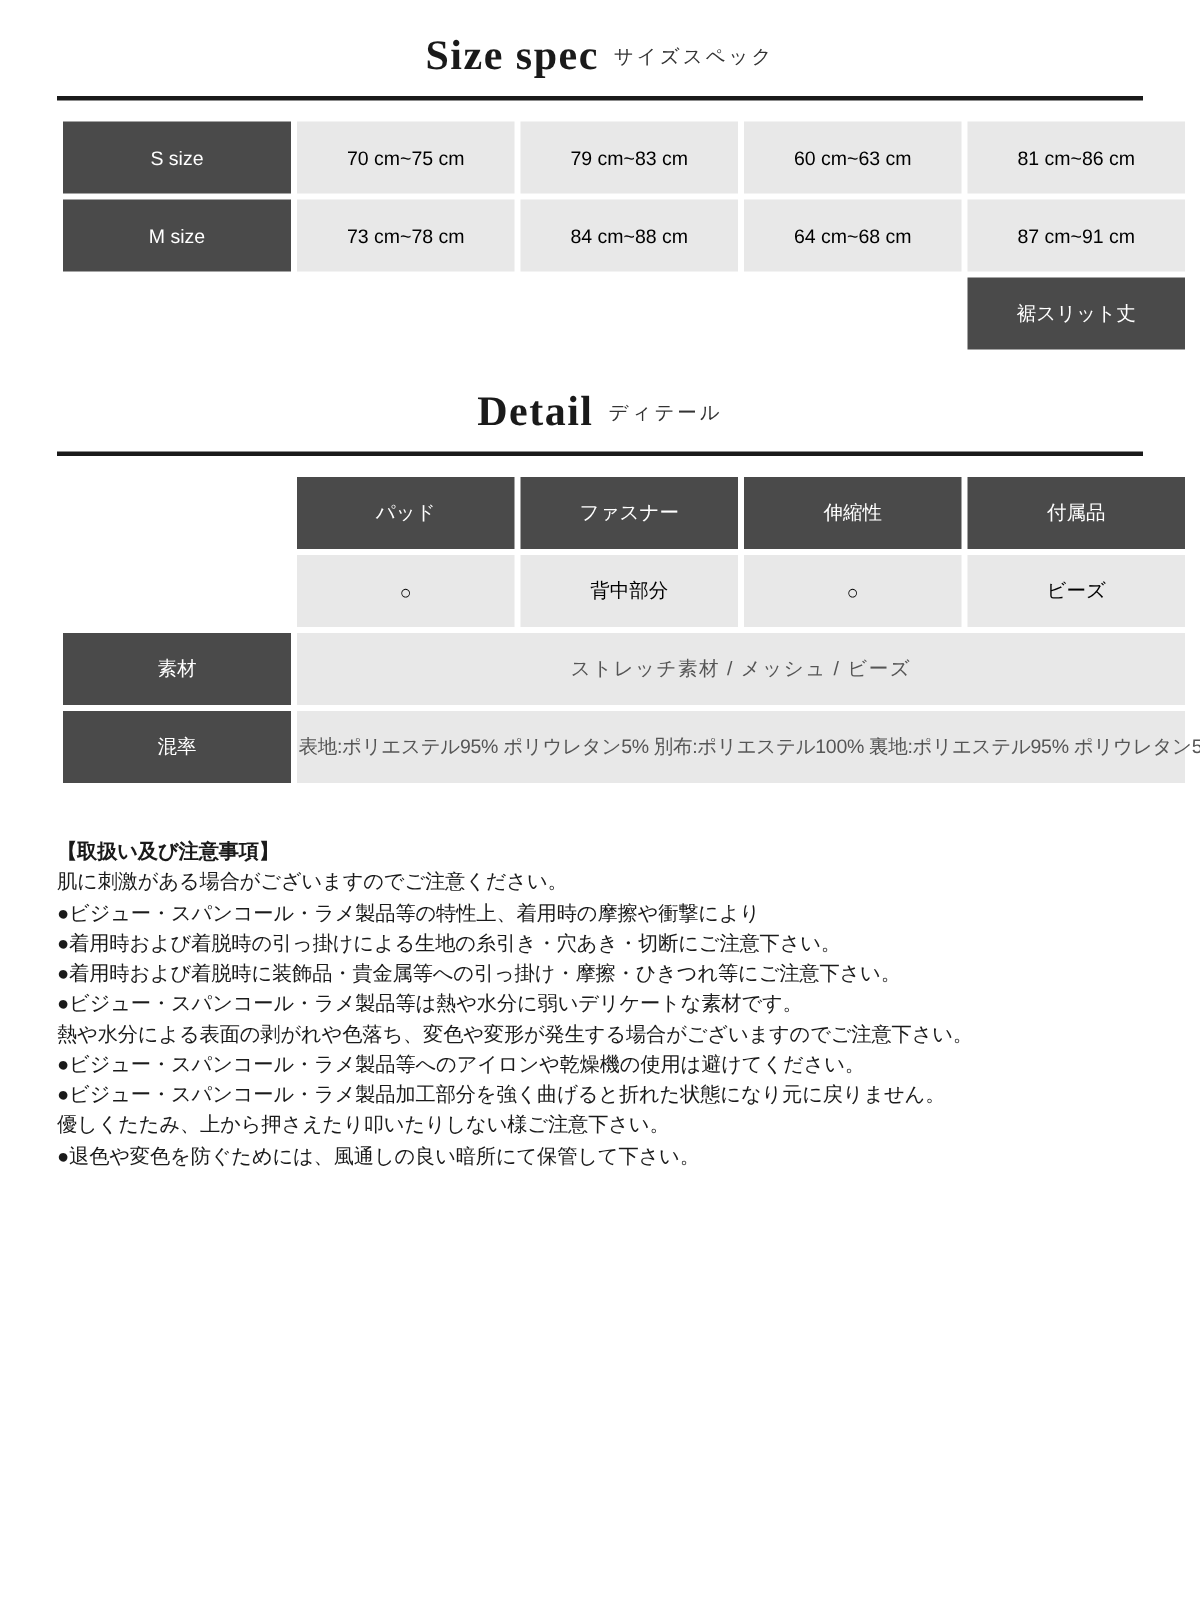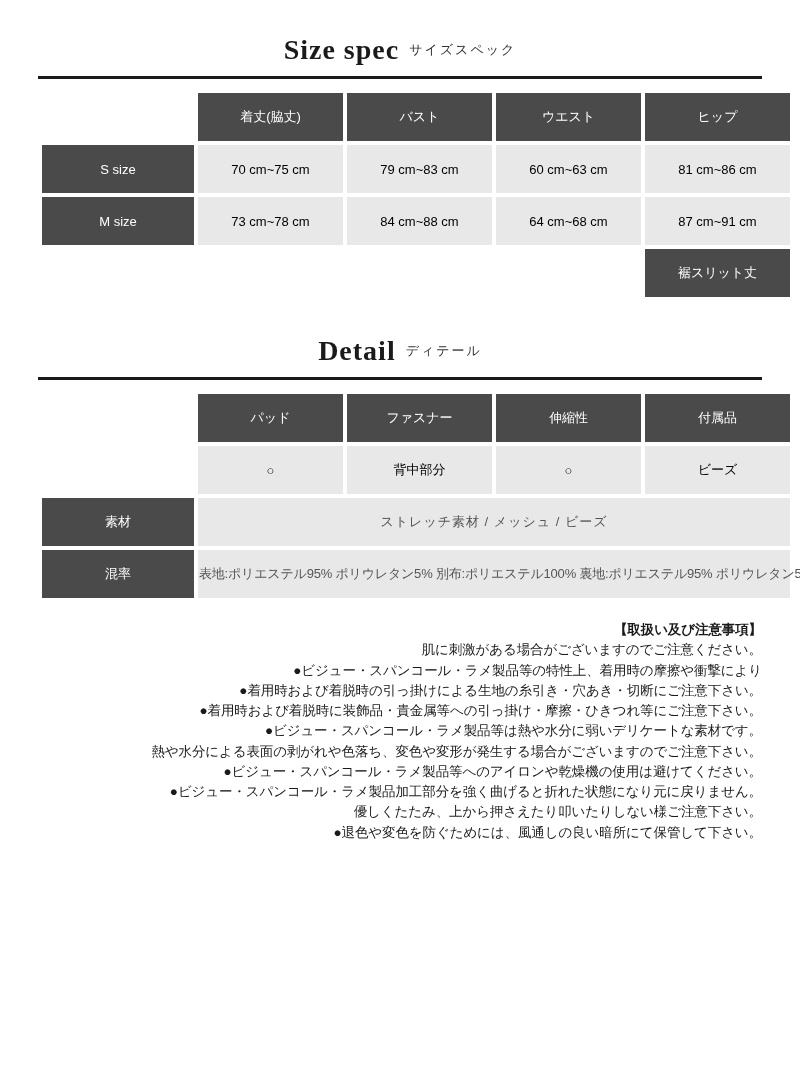--- a/index.html
+++ b/index.html
@@ -20,21 +20,21 @@
     height: 1067px;
     background: #ffffff;
     box-sizing: border-box;
     padding: 0 38px;
     position: relative;
   }
 
   
   .section-head {
     text-align: center;
-    padding-top: 34px;
+    padding-top: 22px;
     padding-bottom: 10px;
   }
   .section-head .en {
     font-family: "Liberation Serif", serif;
     font-size: 28px;
     font-weight: bold;
     letter-spacing: 1px;
     color: #1a1a1a;
     vertical-align: middle;
   }
@@ -89,26 +89,25 @@
   }
   .material-cell {
     font-size: 13.5px;
     color: #555555;
     letter-spacing: 1px;
     margin-left: 28px;
   }
 
   
   .notes {
-    margin-top: 18px;
+    margin-top: 32px;
     font-size: 13.5px;
     line-height: 1.5;
     color: #1a1a1a;
     letter-spacing: -0.1px;
-    text-align: right;
   }
   .notes .note-title {
     font-weight: bold;
   }
   .notes p {
     margin: 0;
   }
 </style>
 </head>
 <body>
@@ -122,27 +121,20 @@
 
   <table class="spec-table">
     <colgroup>
       <col class="col-label">
         <col class="col-data">
         <col class="col-data">
         <col class="col-data">
         <col class="col-data">
     </colgroup>
     <tbody>
-      <tr>
-        <td class="cell-empty"></td>
-        <td class="th-dark">着丈(脇丈)</td>
-        <td class="th-dark">バスト</td>
-        <td class="th-dark">ウエスト</td>
-        <td class="th-dark">ヒップ</td>
-      </tr>
       <tr>
         <td class="th-dark">S size</td>
         <td class="cell-light">70 cm~75 cm</td>
         <td class="cell-light">79 cm~83 cm</td>
         <td class="cell-light">60 cm~63 cm</td>
         <td class="cell-light">81 cm~86 cm</td>
       </tr>
       <tr>
         <td class="th-dark">M size</td>
         <td class="cell-light">73 cm~78 cm</td>

